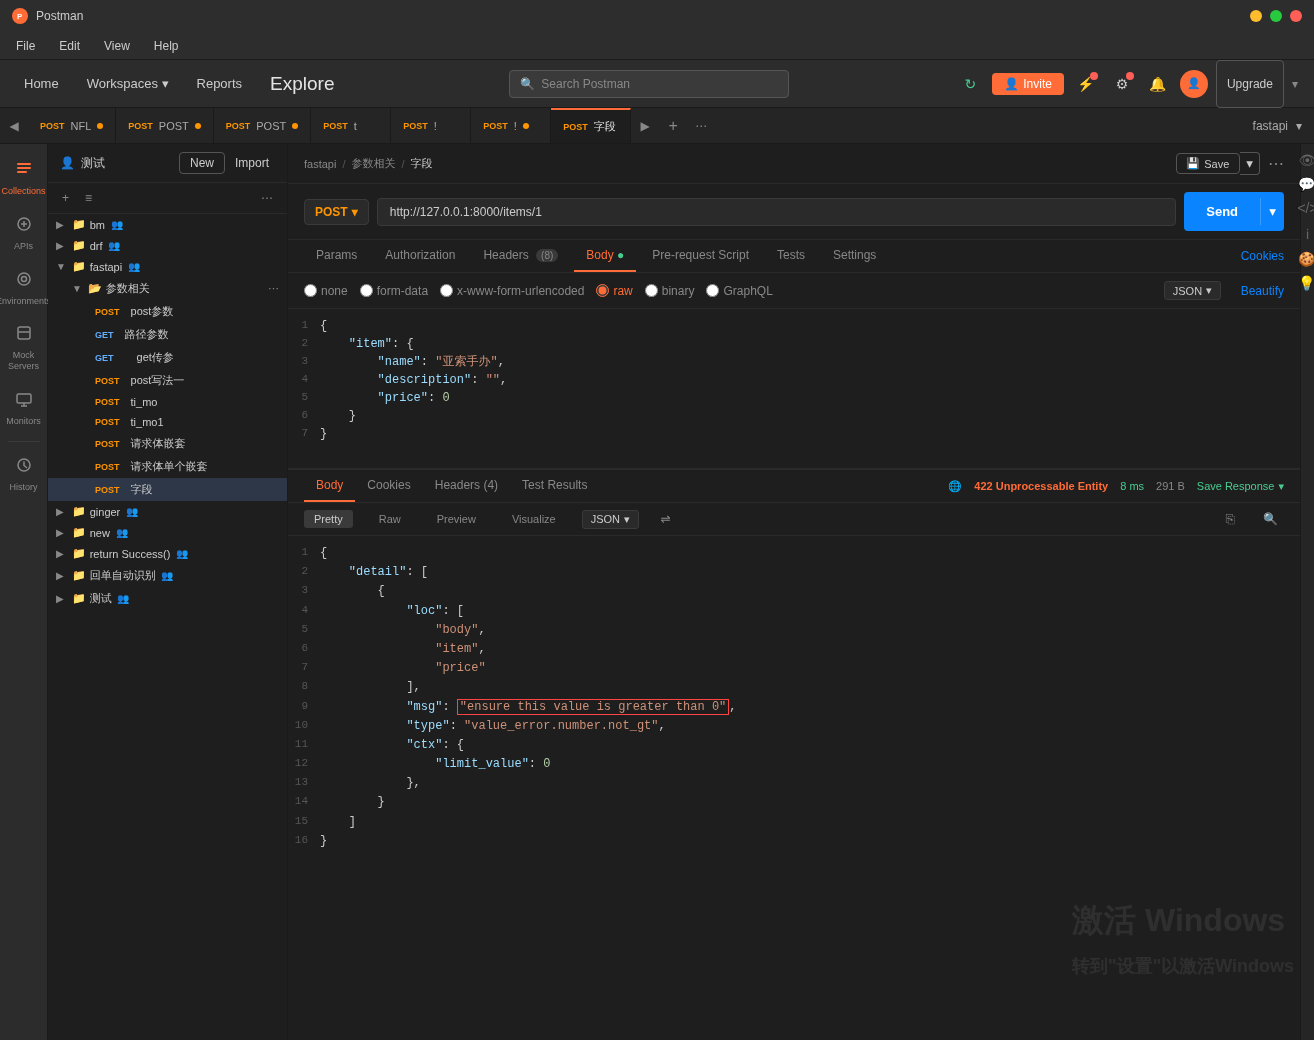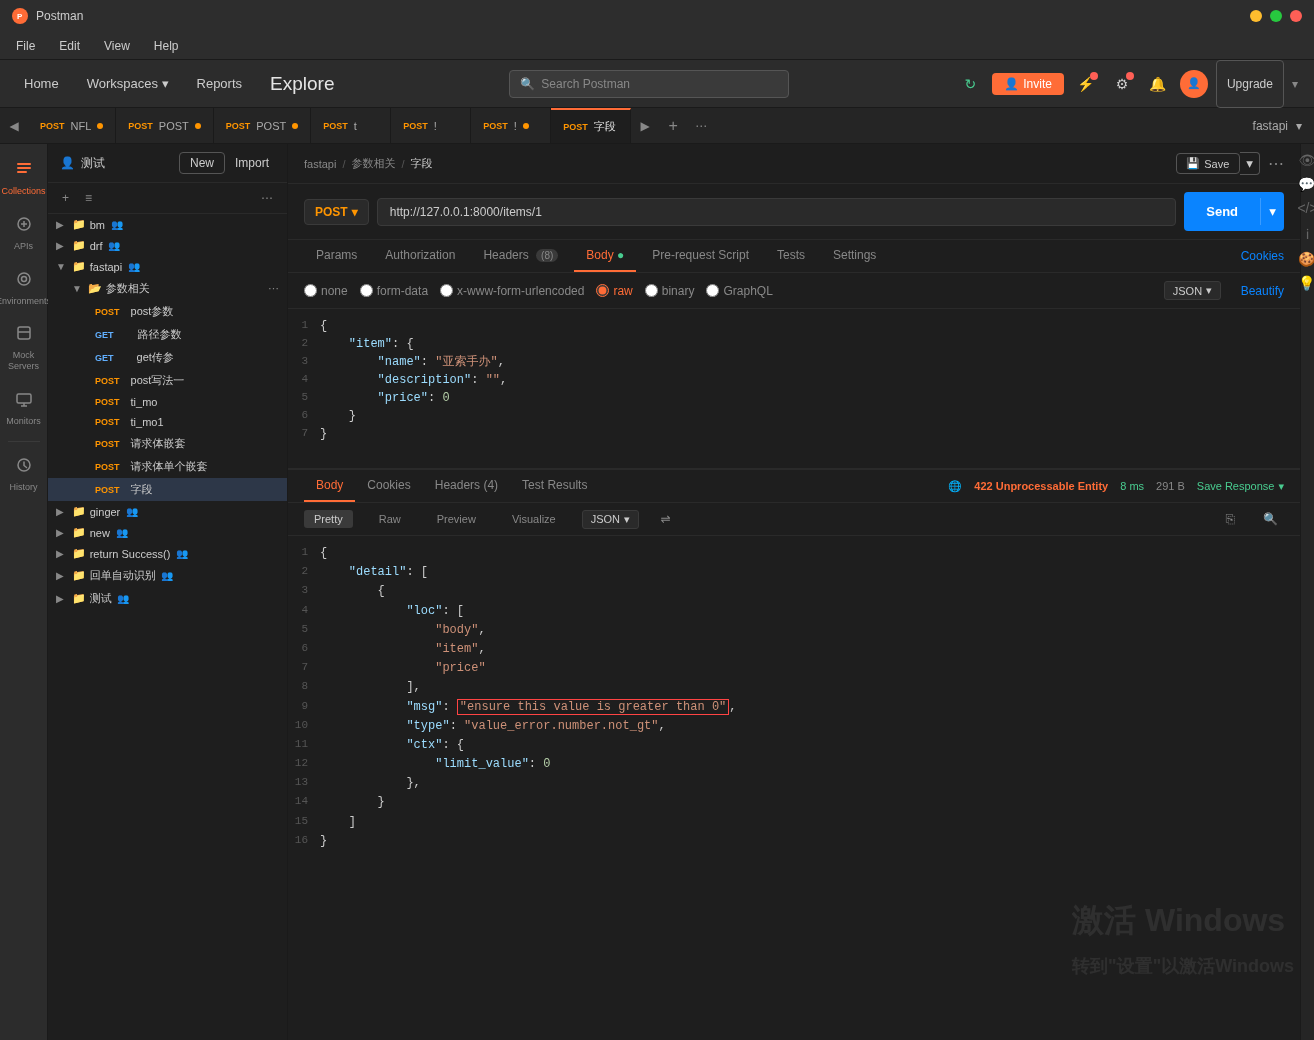--- a/index.html
+++ b/index.html
@@ -380,21 +380,21 @@
         <span style="flex:1"></span>
         <button style="background:transparent;border:none;color:#888;cursor:pointer;font-size:11px;">⋯</button>
       </div>
 
       <div class="tree-item" style="padding-left:44px;">
         <span class="method-badge method-post">POST</span>
         <span style="margin-left:4px;">post参数</span>
       </div>
       <div class="tree-item" style="padding-left:44px;">
         <span class="method-badge method-get">GET</span>
-        <span style="margin-left:17px;">路径参数</span>
+        <span style="margin-left:4px;">路径参数</span>
       </div>
       <div class="tree-item" style="padding-left:44px;">
         <span class="method-badge method-get">GET</span>
         <span style="margin-left:16px;">get传参</span>
       </div>
       <div class="tree-item" style="padding-left:44px;">
         <span class="method-badge method-post">POST</span>
         <span style="margin-left:4px;">post写法一</span>
       </div>
       <div class="tree-item" style="padding-left:44px;">

